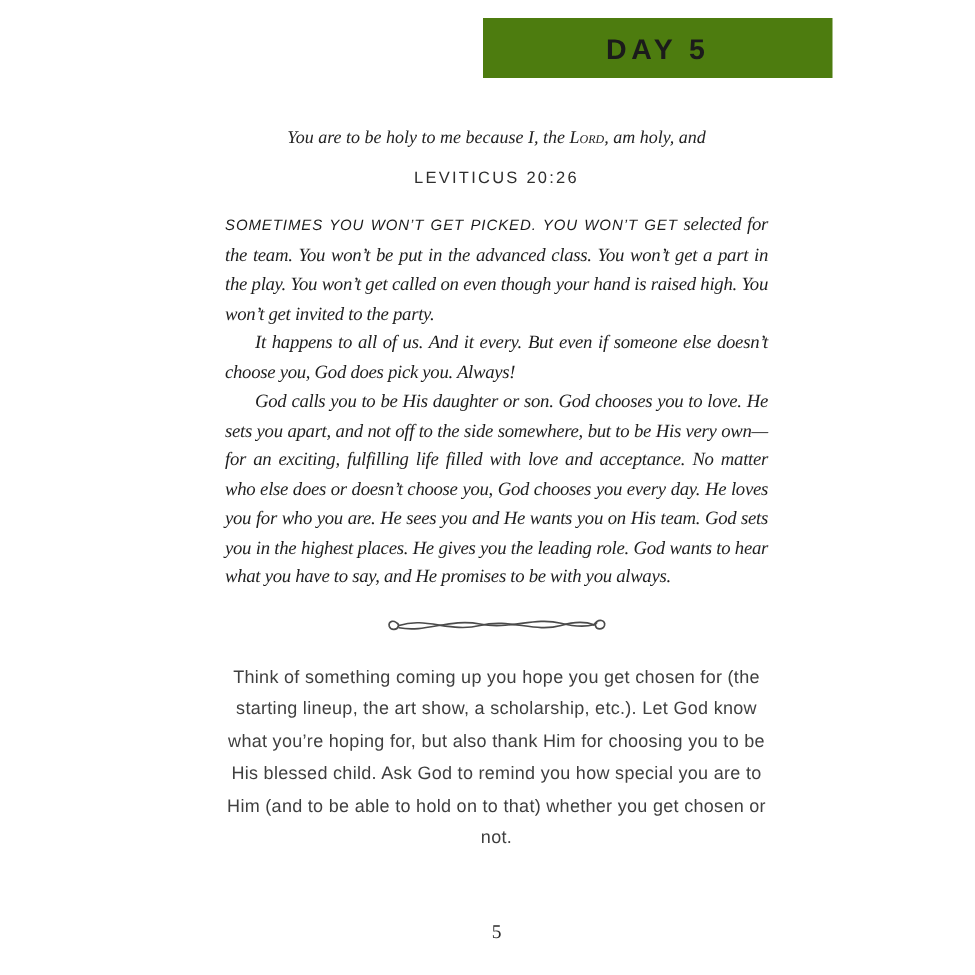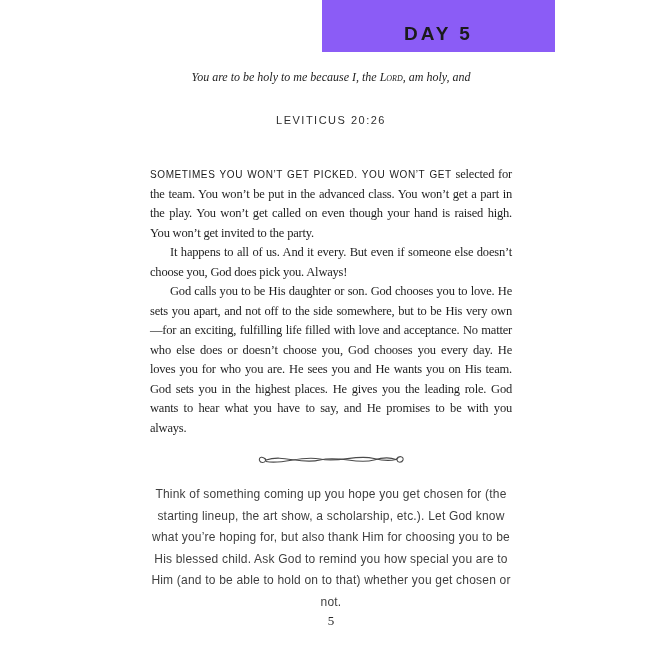--- a/index.html
+++ b/index.html
@@ -13,68 +13,69 @@
   .page {
     position: relative;
     width: 650px;
     height: 650px;
     background: #ffffff;
   }
   
   .day-header {
     position: absolute;
     left: 322px;
-    top: 0;
+    top: 12px;
     width: 233px;
-    height: 52px;
-    background: #8b5cf6;
+    height: 40px;
+    background: #4d7c0f;
     display: flex;
     align-items: flex-end;
     justify-content: center;
     padding-bottom: 7px;
   }
   .day-label {
     font-family: "Liberation Sans", sans-serif;
     font-weight: bold;
     font-size: 19px;
     letter-spacing: 3px;
     color: #1b1b1b;
   }
   
   .content {
     position: absolute;
     left: 150px;
-    top: 0;
+    top: 14px;
     width: 362px;
     padding-top: 67px;
   }
   .verse {
     text-align: center;
     font-style: italic;
     font-size: 12px;
     line-height: 21px;
     color: #222222;
   }
   .smallcaps { font-variant: small-caps; }
   .verse-reference {
     text-align: center;
     font-family: "Liberation Sans", sans-serif;
     font-style: normal;
     font-size: 11px;
     letter-spacing: 1.5px;
     color: #2e2e2e;
-    margin-top: 22px;
+    margin-top: 7px;
   }
   .devotional {
-    margin-top: 34px;
+    margin-top: 10px;
     font-size: 12.5px;
     line-height: 19.5px;
     letter-spacing: -0.2px;
     color: #1e1e1e;
     text-align: justify;
+    font-style: italic;
   }
   .devotional p { margin: 0; }
   .devotional p.indented { text-indent: 20px; }
   .lead-caps {
     font-family: "Liberation Sans", sans-serif;
     font-size: 10px;
     letter-spacing: 0.6px;
     color: #1b1b1b;
   }
   .flourish-wrap {

